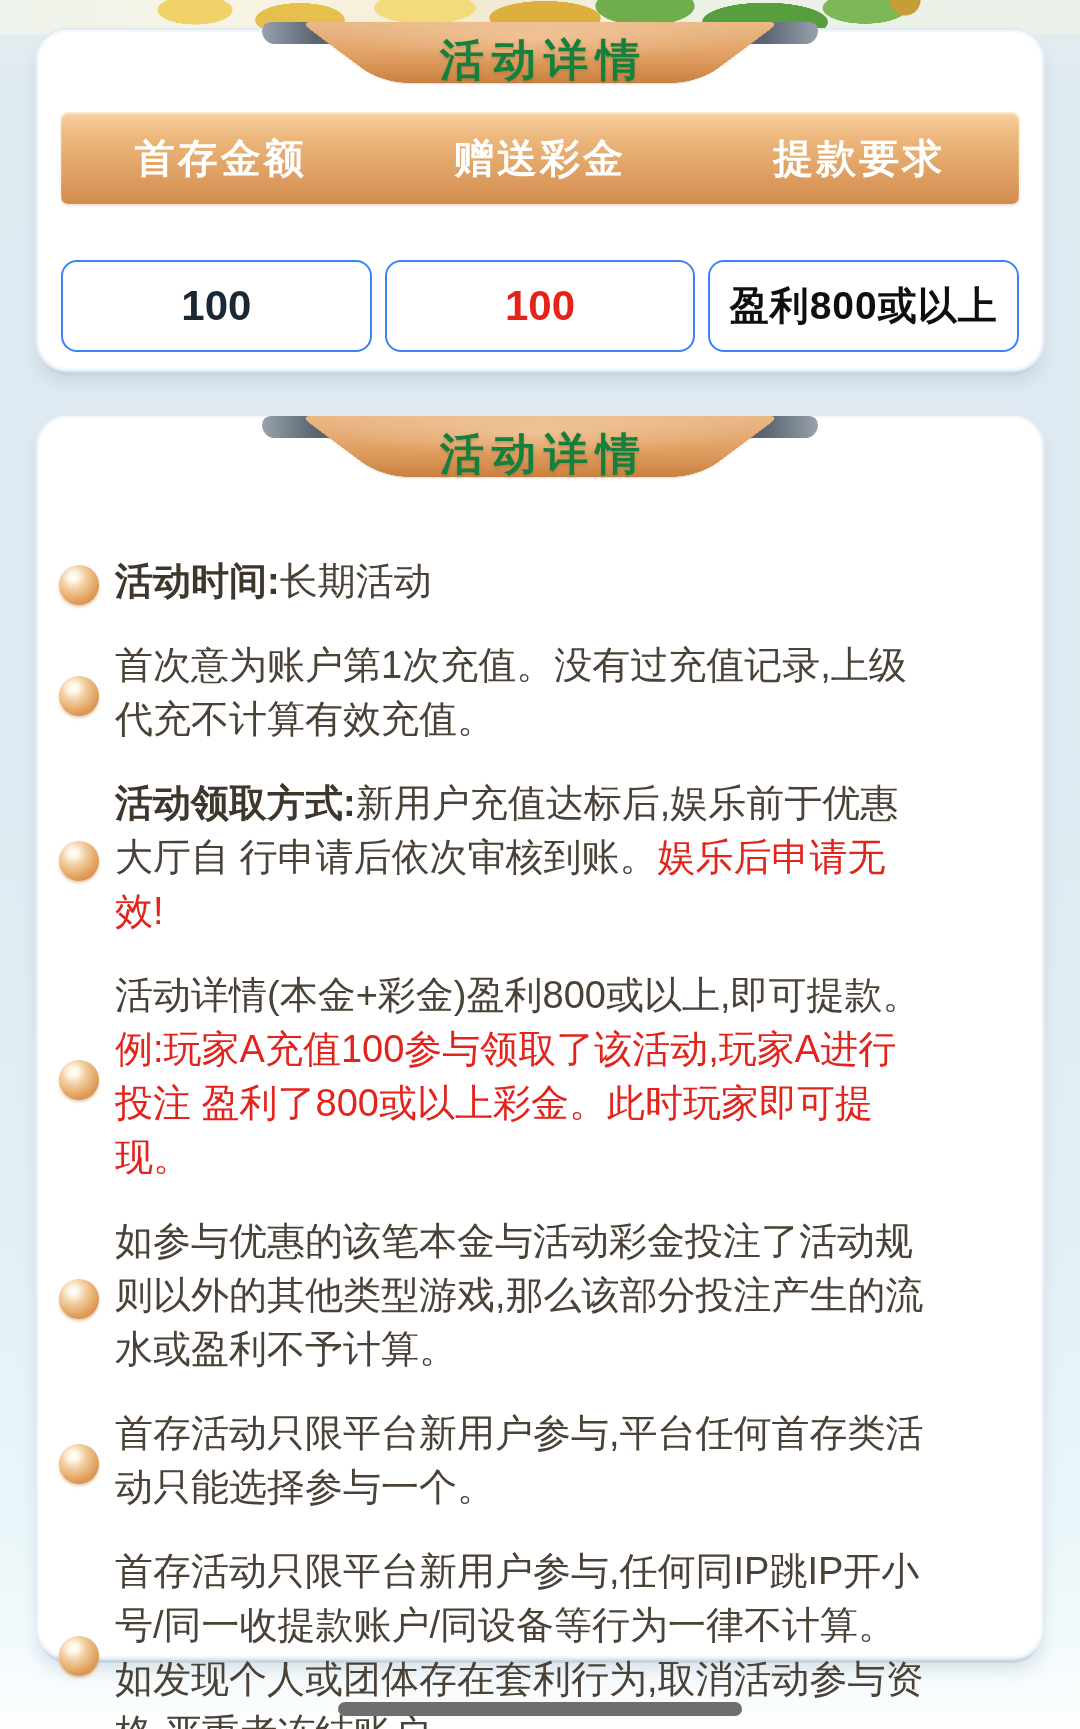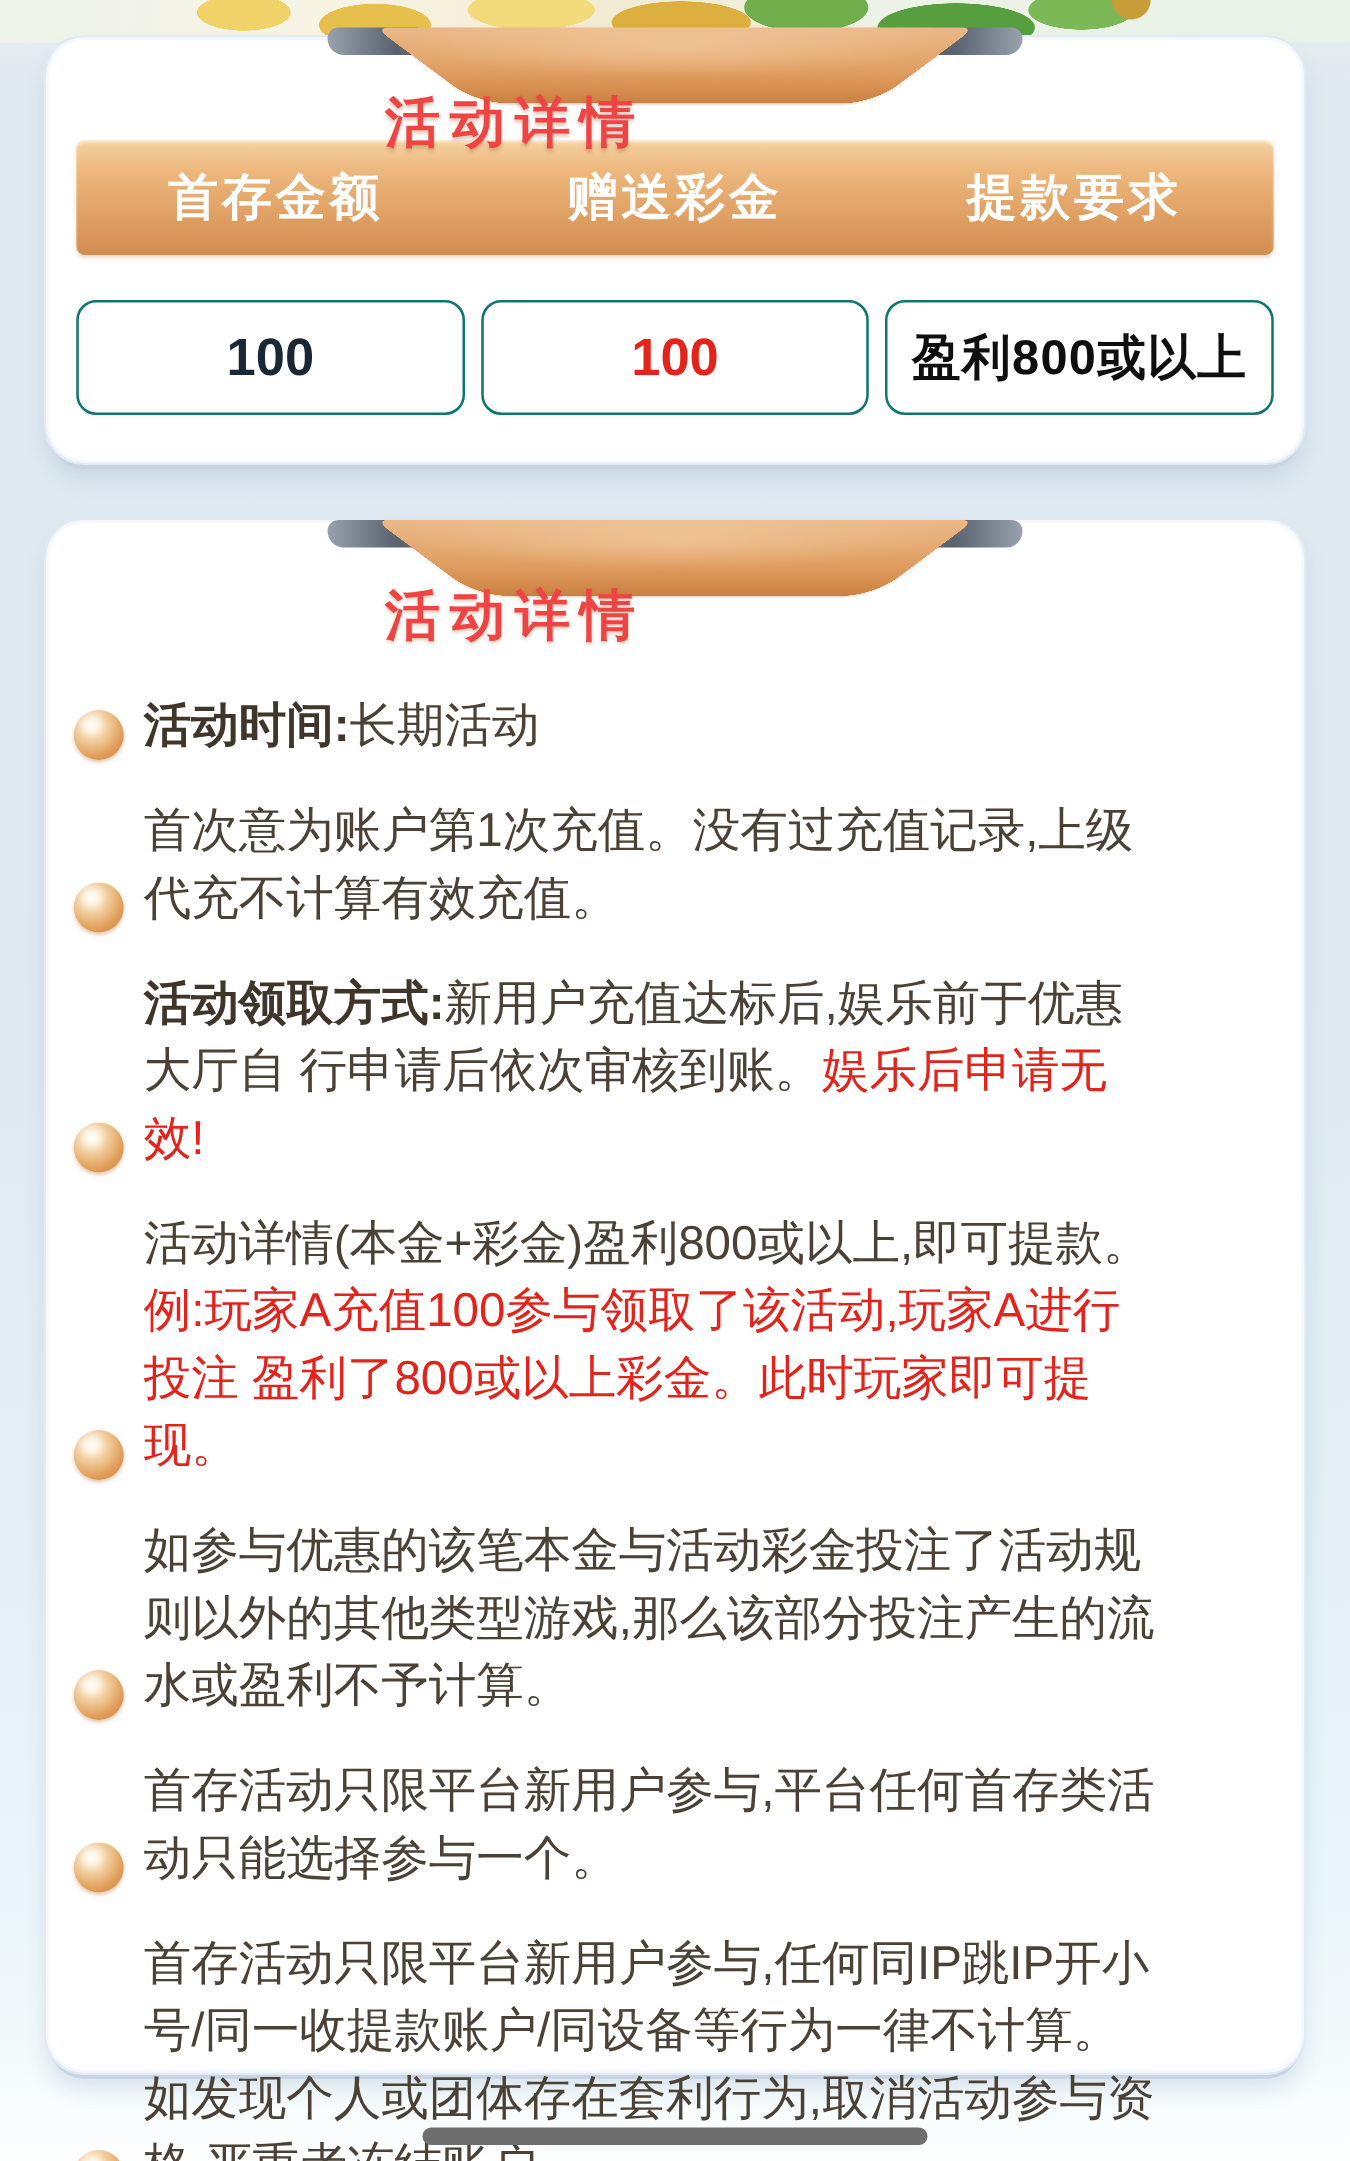--- a/index.html
+++ b/index.html
@@ -34,39 +34,39 @@
   .banner .wing{position:absolute;top:0;width:72px;height:22px;z-index:0;}
   .banner .wing-l{left:-38px;border-radius:16px 0 0 24px;background:linear-gradient(90deg,#97a2ae 0%,#5a6470 75%);}
   .banner .wing-r{right:-38px;border-radius:0 16px 24px 0;background:linear-gradient(270deg,#97a2ae 0%,#5a6470 75%);}
   .banner .trapezoid{position:absolute;top:0;left:0;width:480px;height:120px;z-index:1;
     transform-origin:50% 0;transform:perspective(150px) rotateX(-40deg);
     border-radius:10px 10px 38px 38px;
     background:radial-gradient(ellipse 70% 55% at 50% 18%,rgba(255,231,200,.35),rgba(0,0,0,0) 70%),
                linear-gradient(180deg,#eab887 0%,#e2a368 38%,#d58e4e 75%,#ca8143 100%);
     box-shadow:0 3px 5px rgba(165,112,60,.35);}
   .banner .banner-title{position:absolute;left:0;top:0;width:100%;z-index:2;
-    line-height:76px;color:#ef4444;font-size:44px;font-weight:bold;
-    letter-spacing:8px;text-indent:8px;text-shadow:0 2px 3px rgba(150,95,40,.35);margin-top:39px;}
+    text-align:center;line-height:76px;color:#15803d;font-size:44px;font-weight:bold;
+    letter-spacing:8px;text-indent:8px;text-shadow:0 2px 3px rgba(150,95,40,.35);}
 
   
   .table-area{position:absolute;left:24px;right:24px;top:82px;}
   .thead{height:92px;border-radius:7px;display:flex;
     background:linear-gradient(180deg,#f6d2a2 0%,#edb97f 25%,#e1a265 62%,#d28c50 100%);
     box-shadow:inset 0 2px 2px rgba(255,255,255,.55),0 2px 3px rgba(180,130,80,.25);}
   .thead .th{flex:1;text-align:center;line-height:92px;color:#fff;font-weight:bold;font-size:40px;letter-spacing:3px;}
   .tcells{display:flex;gap:13px;margin-top:36px;}
-  .tcell{flex:1;height:88px;background:#fff;border:2px solid #0f766e;border-radius:16px;
-    display:flex;align-items:center;justify-content:center;font-size:42px;}
+  .tcell{flex:1;height:88px;background:#fff;border:2px solid #3b82f6;border-radius:16px;
+    display:flex;align-items:center;justify-content:center;font-size:42px;margin-top:20px;}
   .cell-deposit{color:#1a2836;font-weight:600;}
   .cell-bonus{color:#e5231b;font-weight:bold;}
   .cell-req{color:#0f0f0f;font-weight:bold;font-size:39px;letter-spacing:1px;}
 
   
   .rules{list-style:none;margin:0;padding:138px 112px 0 22px;}
-  .rule{display:flex;align-items:flex-end;margin-bottom:30px;}
+  .rule{display:flex;align-items:center;margin-bottom:30px;}
   .bullet{flex:0 0 40px;width:40px;height:40px;margin:8px 16px 0 0;border-radius:50%;
     background:radial-gradient(circle at 36% 30%,#ffffff 0%,#fdf3e3 14%,#f2cfa2 32%,#eab97e 48%,#e09b58 68%,#cf8040 100%);
     box-shadow:0 2px 3px rgba(185,125,60,.4);}
   .rule-text{margin:0;font-size:38px;line-height:54px;color:#4b4237;}
   .rule-lead{font-weight:bold;color:#3e362b;}
   .rule-red{color:#e2241c;}
   .rule-red.block{display:block;}
 
   
   .home-indicator{position:absolute;left:50%;transform:translateX(-50%);bottom:13px;

